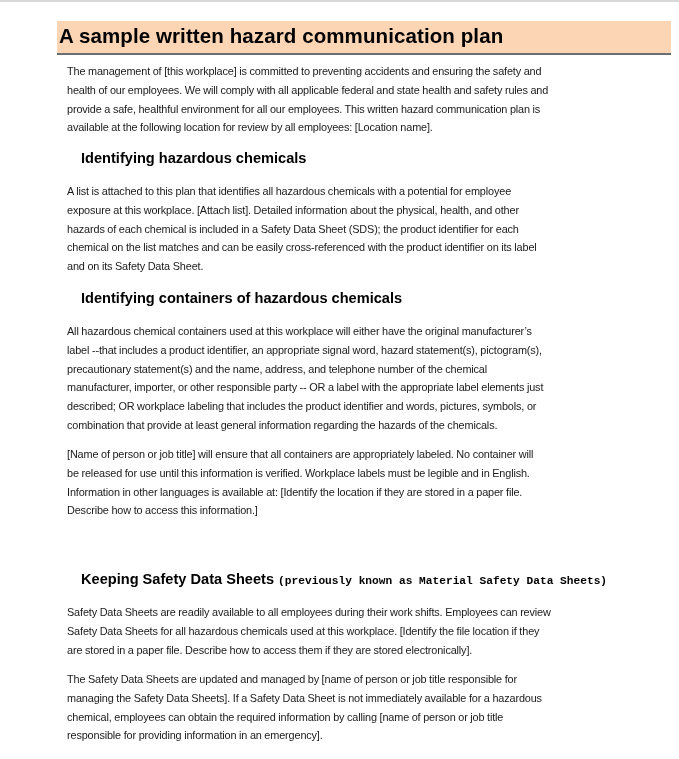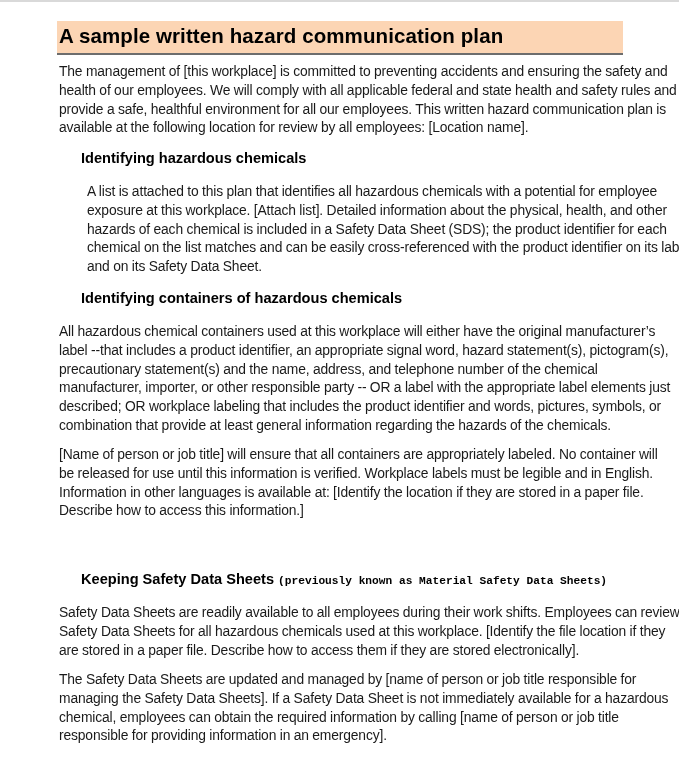--- a/index.html
+++ b/index.html
@@ -43,24 +43,24 @@
     top: 3px;
     font-family: "Liberation Sans", sans-serif;
     font-weight: bold;
     font-size: 20.5px;
     letter-spacing: 0.1px;
     color: #000;
     white-space: nowrap;
   }
   .para {
     position: absolute;
-    left: 0;
+    left: 8px;
     width: 566px;
     font-family: "Liberation Sans", sans-serif;
-    font-size: 14px;
+    font-size: 11px;
     line-height: 18.8px;
     color: #1a1a1a;
     letter-spacing: -0.15px;
     word-spacing: -0.2px;
   }
   .para .ln {
     display: block;
     white-space: nowrap;
   }
   .heading {
@@ -78,34 +78,34 @@
     font-family: Liberation Mono, monospace;
   }
 </style>
 </head>
 <body>
 
 <div class="top-border"></div>
 
 <div class="page">
 
-  <div class="title-bar" style="background: rgb(252, 213, 180); border-bottom-color: rgb(109, 109, 109);">
+  <div class="title-bar" style="background: rgb(252, 213, 180); border-bottom-color: rgb(109, 109, 109); padding-left: 48px;">
     <span class="title-text">A sample written hazard communication plan</span>
   </div>
 
   <div class="para" style="top:62px;">
     <span class="ln" style="transform-origin: left center; transform: scaleX(0.9894);">The management of [this workplace] is committed to preventing accidents and ensuring the safety and</span>
     <span class="ln" style="transform-origin: left center; transform: scaleX(0.9894);">health of our employees. We will comply with all applicable federal and state health and safety rules and</span>
     <span class="ln" style="transform-origin: left center; transform: scaleX(0.9894);">provide a safe, healthful environment for all our employees. This written hazard communication plan is</span>
     <span class="ln" style="transform-origin: left center; transform: scaleX(0.9894);">available at the following location for review by all employees: [Location name].</span>
   </div>
 
   <div class="heading" style="top:150px;">Identifying hazardous chemicals</div>
 
-  <div class="para" style="top:182px;margin-left:28px;">
+  <div class="para" style="top:182px;">
     <span class="ln" style="transform-origin: left center; transform: scaleX(0.9894);">A list is attached to this plan that identifies all hazardous chemicals with a potential for employee</span>
     <span class="ln" style="transform-origin: left center; transform: scaleX(0.9894);">exposure at this workplace. [Attach list]. Detailed information about the physical, health, and other</span>
     <span class="ln" style="transform-origin: left center; transform: scaleX(0.9894);">hazards of each chemical is included in a Safety Data Sheet (SDS); the product identifier for each</span>
     <span class="ln" style="transform-origin: left center; transform: scaleX(0.9894);">chemical on the list matches and can be easily cross-referenced with the product identifier on its label</span>
     <span class="ln" style="transform-origin: left center; transform: scaleX(0.9894);">and on its Safety Data Sheet.</span>
   </div>
 
   <div class="heading" style="top:290px;">Identifying containers of hazardous chemicals</div>
 
   <div class="para" style="top:322px;">

